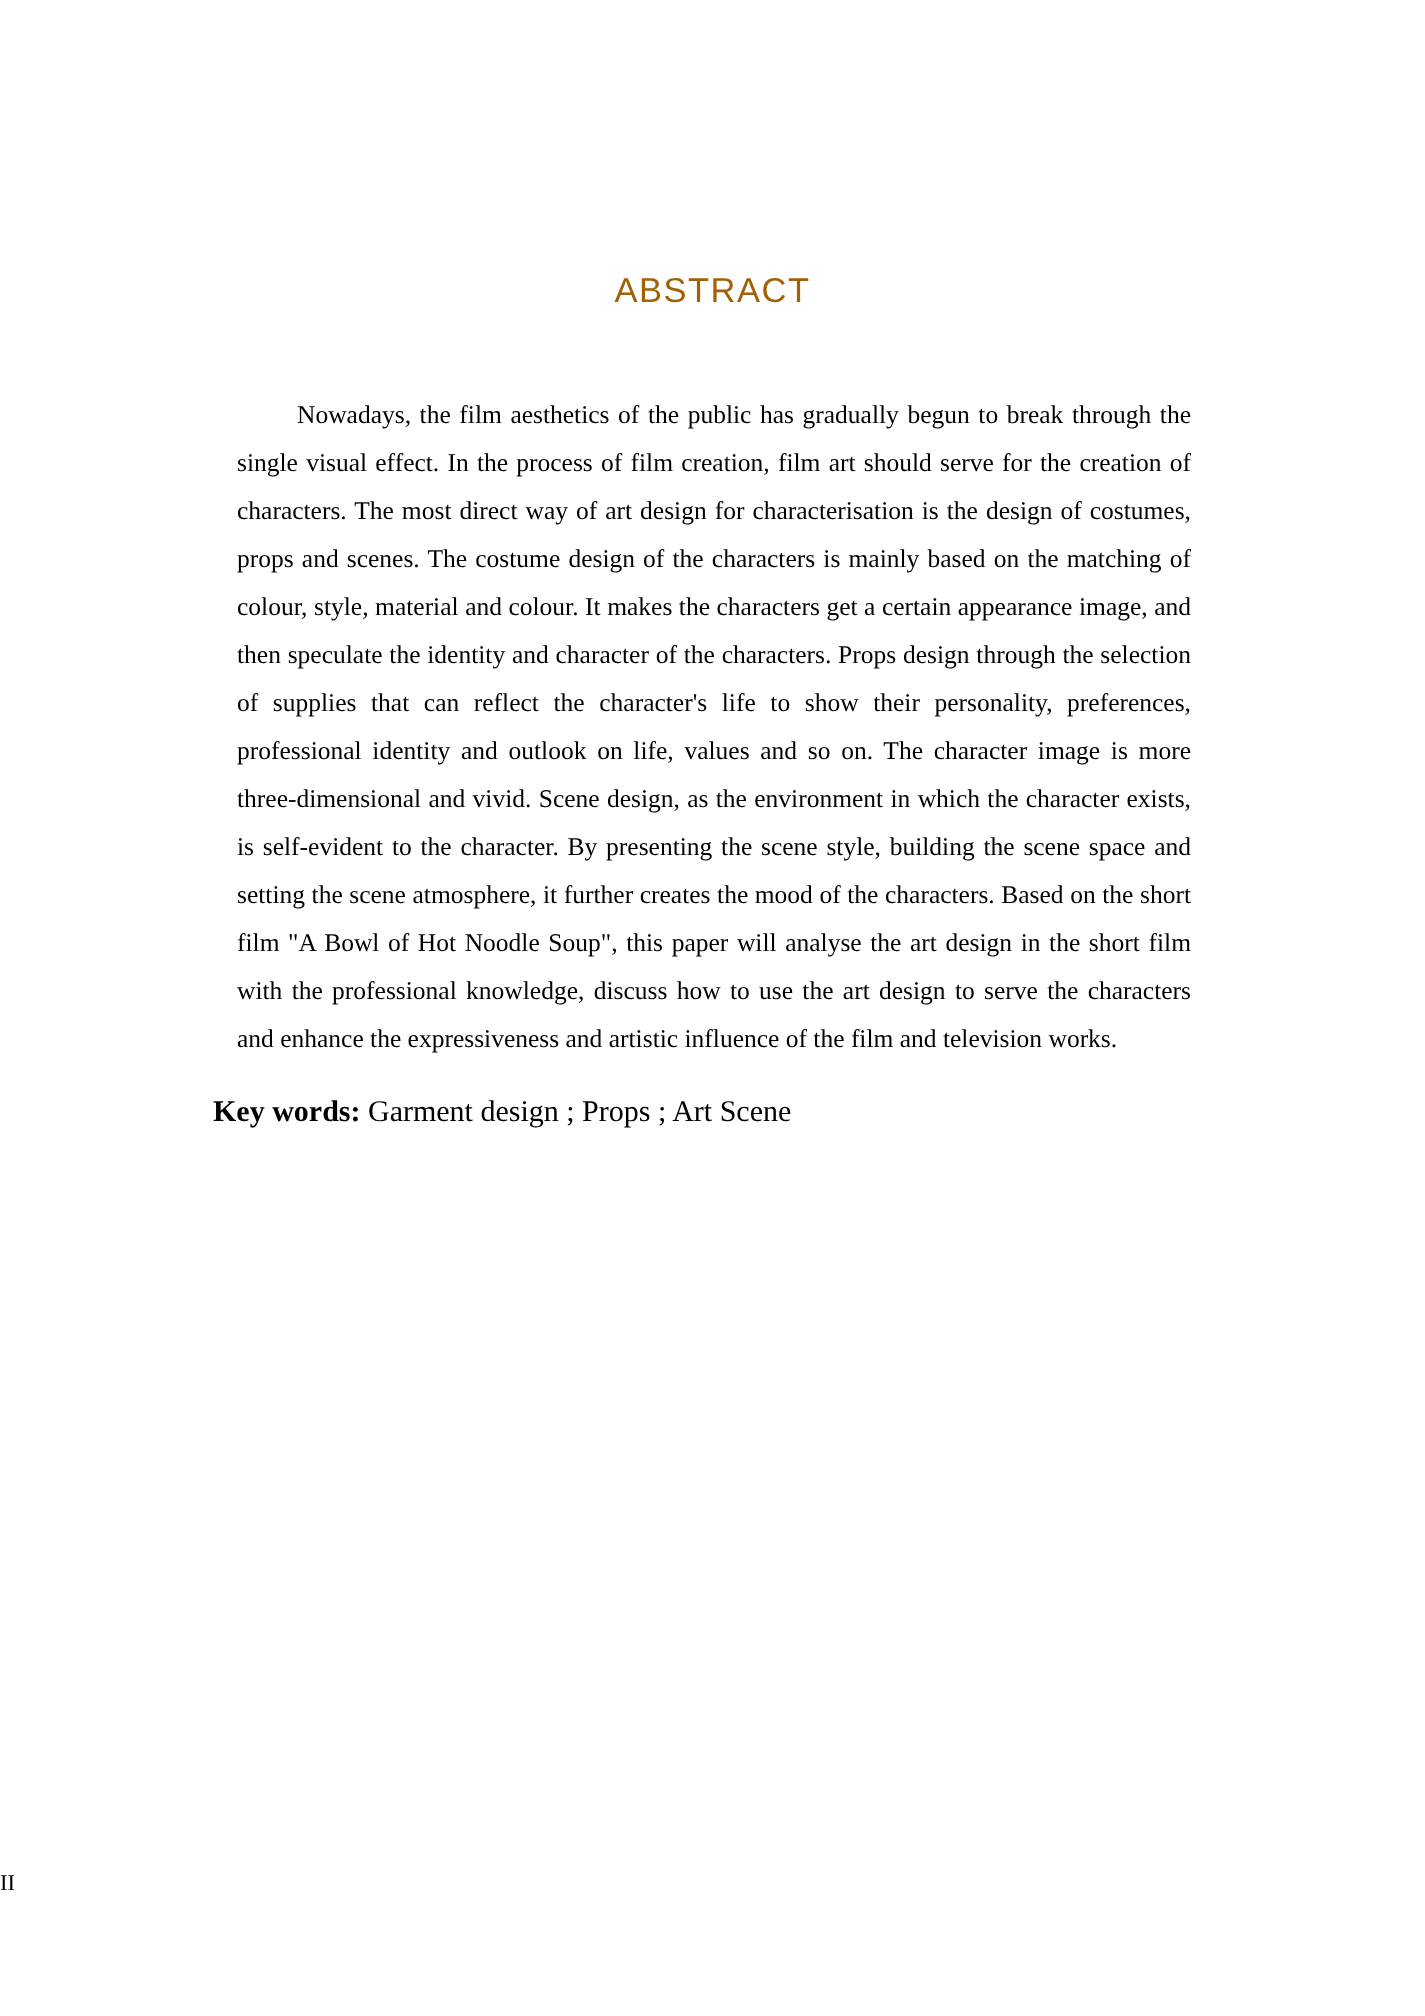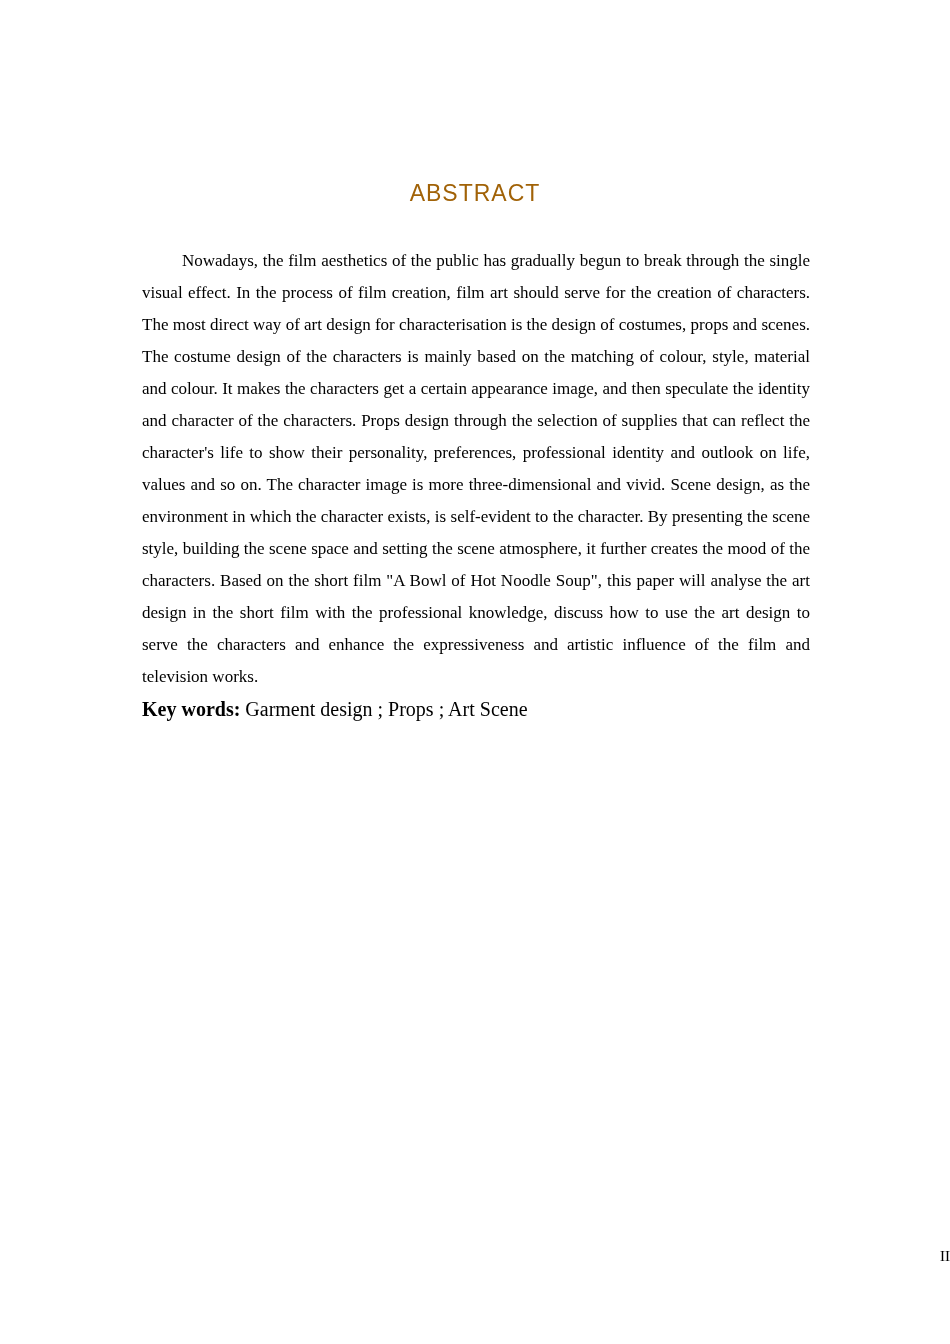--- a/index.html
+++ b/index.html
@@ -29,21 +29,21 @@
     letter-spacing: 1px;
     color: #a16207;
   }
   .content {
     position: absolute;
     left: 142px;
     top: 245px;
     width: 668px;
   }
   .body-text {
-    margin: 0;
+    margin: 16px;
     font-size: 17px;
     line-height: 32px;
     text-align: justify;
     text-indent: 40px;
     color: #000000;
   }
   .keywords {
     margin: 0;
     font-size: 20px;
     line-height: 32px;
@@ -51,21 +51,21 @@
     color: #000000;
   }
   .kw-label {
     font-weight: bold;
   }
   .footer {
     position: absolute;
     top: 1248px;
     left: 0;
     width: 100%;
-    text-align: right;
+    text-align: left;
     font-size: 15px;
     color: #000000;
   }
 </style>
 </head>
 <body>
 
 <div class="page">
 
   <h1 class="title">ABSTRACT</h1>

